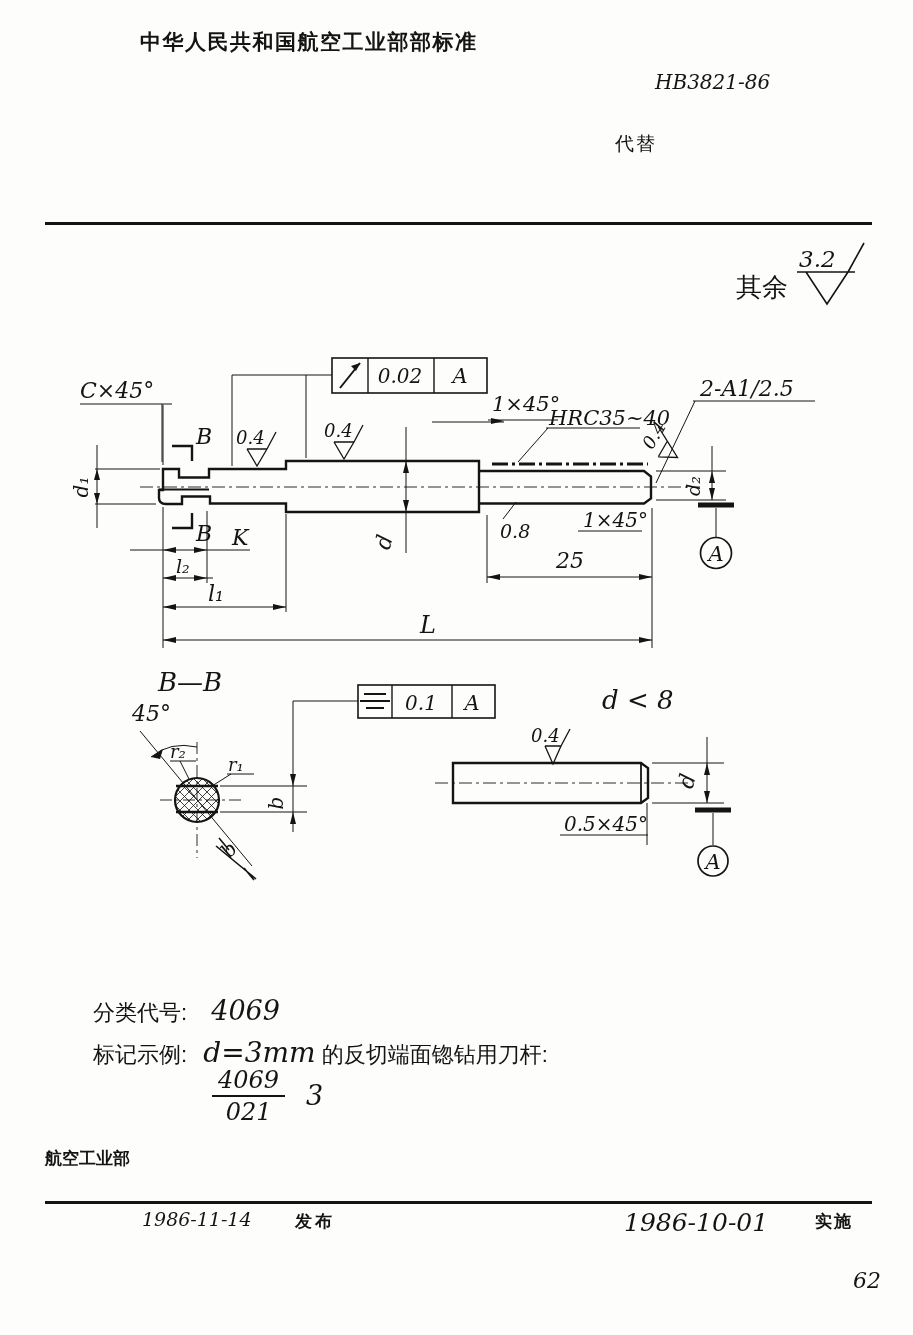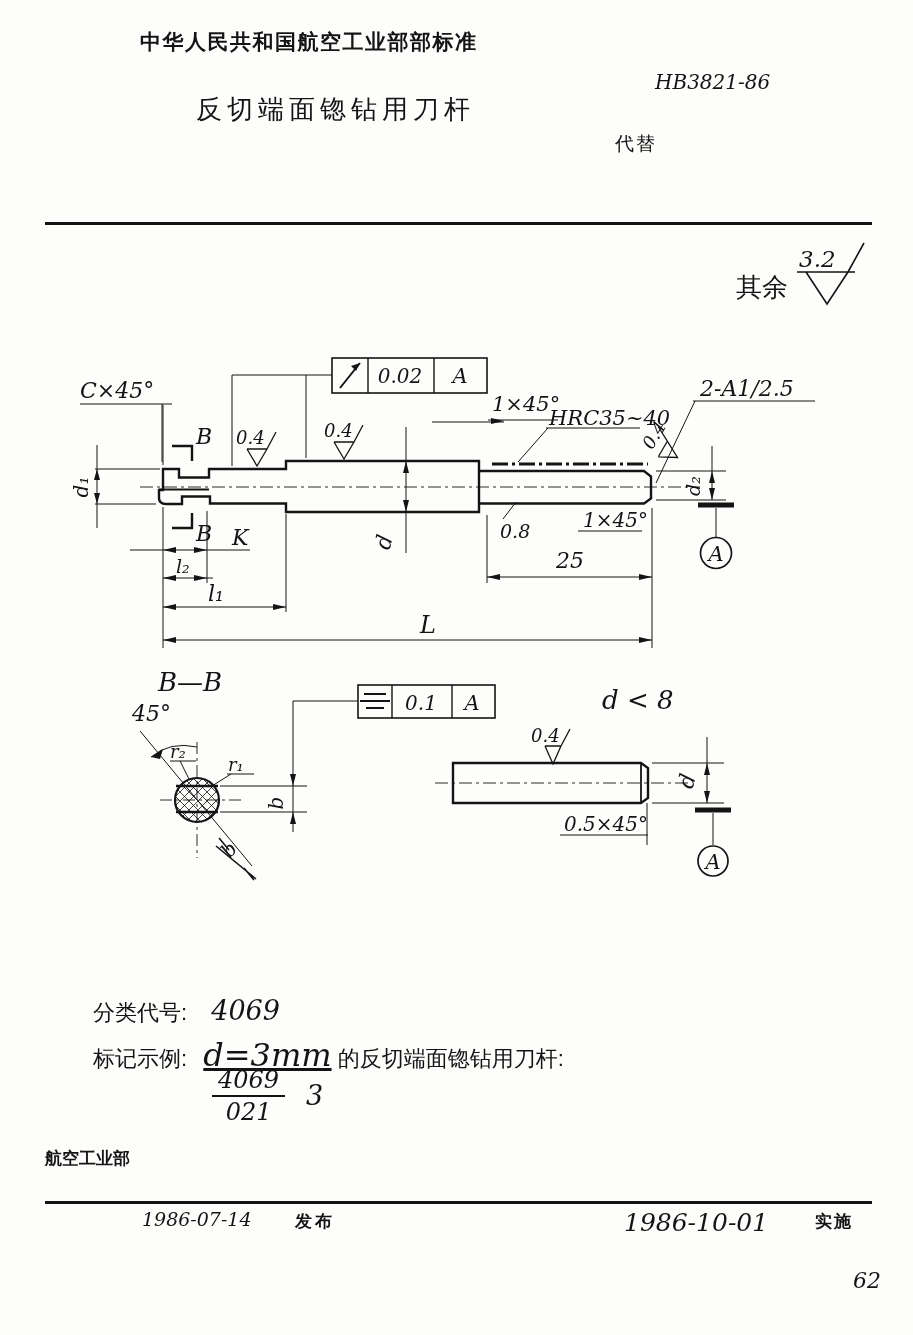--- a/index.html
+++ b/index.html
@@ -16,21 +16,20 @@
   .frac .num{display:block;border-bottom:2px solid #141414;padding:0 6px 1px 6px;}
   .frac .den{display:block;padding-top:1px;}
 </style>
 </head>
 <body>
 
 <div id="page">
 
   <div class="abs cn-bold" style="left:140px;top:28px;font-size:21px;letter-spacing:1.5px;">中华人民共和国航空工业部部标准</div>
   <div class="abs hand" style="left:615px;top:70px;font-size:20px;margin-left:40px;">HB3821-86</div>
-  <div class="abs" style="left:196px;top:92px;font-size:26px;letter-spacing:5px;">反切端面锪钻用刀杆</div>
   <div class="abs" style="left:615px;top:131px;font-size:19px;letter-spacing:2px;">代替</div>
   <div class="abs rule" style="left:45px;top:222px;width:827px;height:3px;"></div>
 
   <svg class="abs" style="left:0;top:0;" width="913" height="960" viewBox="0 0 913 960">
     <defs>
       <pattern id="xhatch" patternUnits="userSpaceOnUse" width="9" height="9">
         <path d="M0,9 L9,0 M0,0 L9,9" stroke="#141414" stroke-width="0.8"></path>
       </pattern>
     </defs>
 
@@ -191,29 +190,29 @@
       <text x="713" y="869" text-anchor="middle" font-size="21">A</text>
     </g>
   </svg>
 
   <div class="abs" style="left:93px;top:995px;font-size:22px;">
     <span>分类代号:</span>
     <span class="hand" style="font-size:27px;margin-left:18px;">4069</span>
   </div>
   <div class="abs" style="left:93px;top:1036px;font-size:22px;">
     <span>标记示例:</span>
-    <span class="hand" style="font-size:32px;margin-left:10px;text-decoration:underline;">d=3mm</span>
+    <span class="hand" style="font-size:28px;margin-left:10px;">d=3mm</span>
     <span>的反切端面锪钻用刀杆:</span>
   </div>
   <div class="abs hand frac" style="left:212px;top:1066px;font-size:24px;">
     <span class="num">4069</span>
     <span class="den">021</span>
   </div>
   <div class="abs hand" style="left:306px;top:1080px;font-size:27px;">3</div>
 
   <div class="abs rule" style="left:45px;top:1201px;width:827px;height:3px;"></div>
   <div class="abs cn-bold" style="left:45px;top:1147px;font-size:17px;">航空工业部</div>
-  <div class="abs hand" style="left:142px;top:1208px;font-size:19px;">1986-07-14</div>
+  <div class="abs hand" style="left:142px;top:1208px;font-size:19px;">1986-11-14</div>
   <div class="abs cn-bold" style="left:295px;top:1210px;font-size:17px;letter-spacing:3px;">发布</div>
   <div class="abs hand" style="left:624px;top:1208px;font-size:25px;">1986-10-01</div>
   <div class="abs cn-bold" style="left:815px;top:1210px;font-size:17px;letter-spacing:2px;">实施</div>
   <div class="abs hand" style="left:853px;top:1268px;font-size:22px;">62</div>
 </div>
 
 </body></html>

